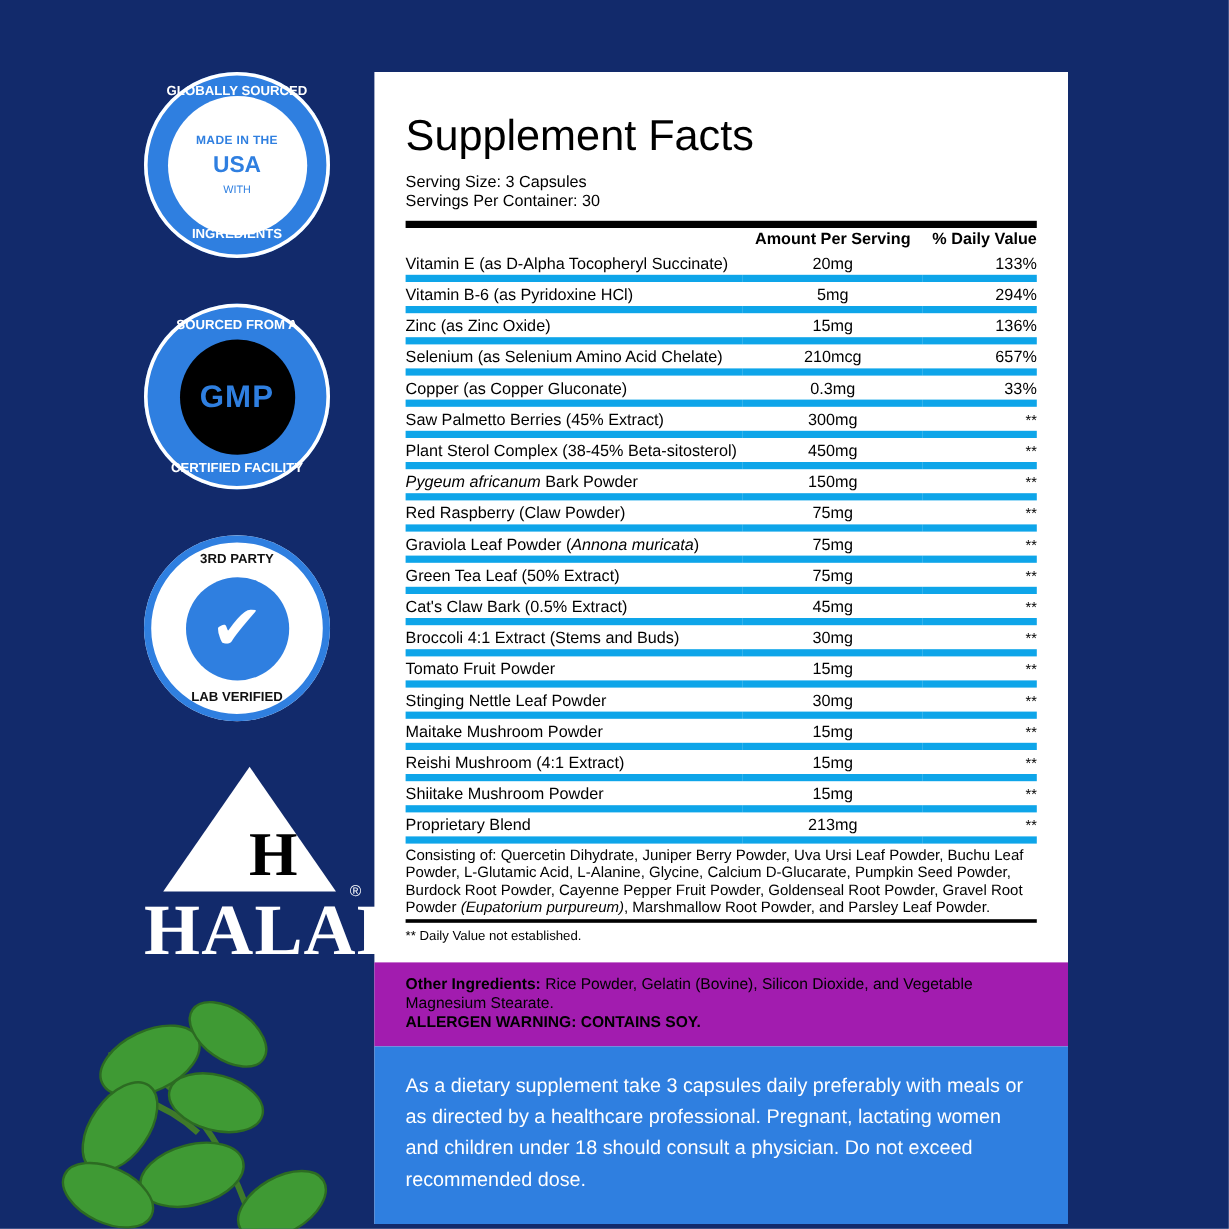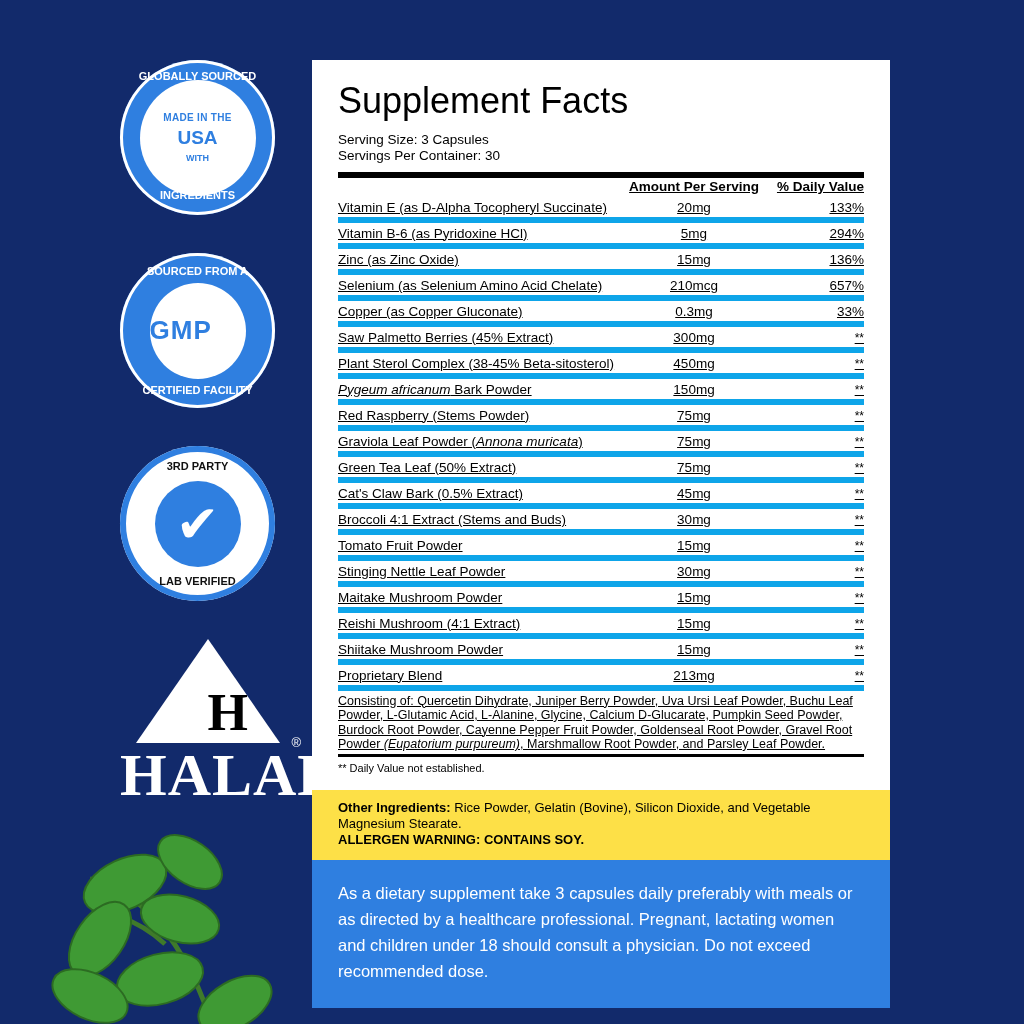--- a/index.html
+++ b/index.html
@@ -25,28 +25,28 @@
     box-shadow:0 0 0 3px #ffffff inset;
   }
   .circ-inner{
     width:116px;height:116px;border-radius:50%;
     background:#ffffff;
     display:flex;flex-direction:column;align-items:center;justify-content:center;
     text-align:center;
   }
   .usa-top{font-size:10px;font-weight:bold;color:#2f7fe0;letter-spacing:.3px;line-height:11px;}
   .usa-main{font-size:19px;font-weight:bold;color:#2f7fe0;line-height:30px;}
-  .usa-with{font-size:9px;font-weight:bold;color:#2f7fe0;}
+  .usa-with{font-size:9px;font-weight:normal;color:#2f7fe0;}
   .arc-top,.arc-bot{
     position:absolute;left:0;width:100%;text-align:center;
     color:#ffffff;font-size:11px;font-weight:bold;
   }
   .gmp-white{
-    background:#ffffff;border-radius:50%;
-    width:96px;height:96px;display:flex;align-items:center;justify-content:flex-start;
+    background:#000000;border-radius:50%;
+    width:96px;height:96px;display:flex;align-items:center;justify-content:center;
   }
   .gmp-text{font-size:26px;font-weight:bold;color:#2f7fe0;letter-spacing:1px;}
   .check{
     width:86px;height:86px;border-radius:50%;background:#2f7fe0;
     display:flex;align-items:center;justify-content:center;
     color:#fff;font-size:52px;line-height:52px;
   }
   .halal{
     width:175px;text-align:center;color:#000;position:relative;
     margin-top:6px;
@@ -70,44 +70,44 @@
   .leafwrap{position:absolute;left:30px;bottom:-10px;width:330px;height:300px;}
   
   .panel{
     position:absolute;left:312px;top:60px;width:578px;
     background:#ffffff;
     box-sizing:border-box;
   }
   .facts-body{padding:12px 26px 6px 26px;}
   h1.title{
     font-family:"Liberation Sans", sans-serif;
-    font-weight:normal;font-size:36px;margin:8px 0 10px 0;color:#000;
+    font-weight:normal;font-size:36px;margin:20px 0 10px 0;color:#000;
   }
   .serv{font-size:13.5px;color:#000;line-height:16px;}
   .rule-thick{border-top:6px solid #000;margin-top:8px;}
   .rule-med{border-top:3px solid #000;}
-  table.facts{width:100%;border-collapse:collapse;font-size:13.5px;color:#000;text-decoration:underline;}
+  table.facts{width:100%;border-collapse:collapse;font-size:13.5px;color:#000;}
   table.facts th{
     font-weight:bold;text-align:right;padding:1px 0 3px 0;font-size:13.5px;
   }
   table.facts th.lbl{text-align:left;}
   table.facts td{
     padding:2.5px 0;border-top:6px solid #0ea5e9;vertical-align:bottom;
   }
   table.facts tr.first td{border-top:none;}
   td.amt{text-align:center;width:150px;}
   td.dv{text-align:right;width:95px;}
   .stars{font-size:12px;}
   .blend-name{padding-top:4px;}
   .blend-desc{
     font-size:12.5px;line-height:14.5px;color:#000;padding:0 0 6px 16px;border-top:none;
   }
   .footnote{font-size:11px;padding:5px 0 10px 0;}
   .other{
-    background:#fde047;padding:10px 40px 12px 26px;font-size:13px;line-height:16px;color:#000;
+    background:#a21caf;padding:10px 40px 12px 26px;font-size:13px;line-height:16px;color:#000;
   }
   .direction{
     background:#2f7fe0;color:#ffffff;padding:20px 26px 24px 26px;
     font-size:16.5px;line-height:26px;
   }
   i{font-style:italic;}
 </style>
 </head>
 <body>
 
@@ -221,21 +221,21 @@
             <td>Plant Sterol Complex (38-45% Beta-sitosterol)</td>
             <td class="amt">450mg</td>
             <td class="dv"><span class="stars">**</span></td>
           </tr>
           <tr>
             <td><i>Pygeum africanum</i> Bark Powder</td>
             <td class="amt">150mg</td>
             <td class="dv"><span class="stars">**</span></td>
           </tr>
           <tr>
-            <td>Red Raspberry (Stems Powder)</td>
+            <td>Red Raspberry (Claw Powder)</td>
             <td class="amt">75mg</td>
             <td class="dv"><span class="stars">**</span></td>
           </tr>
           <tr>
             <td>Graviola Leaf Powder (<i>Annona muricata</i>)</td>
             <td class="amt">75mg</td>
             <td class="dv"><span class="stars">**</span></td>
           </tr>
           <tr>
             <td>Green Tea Leaf (50% Extract)</td>

